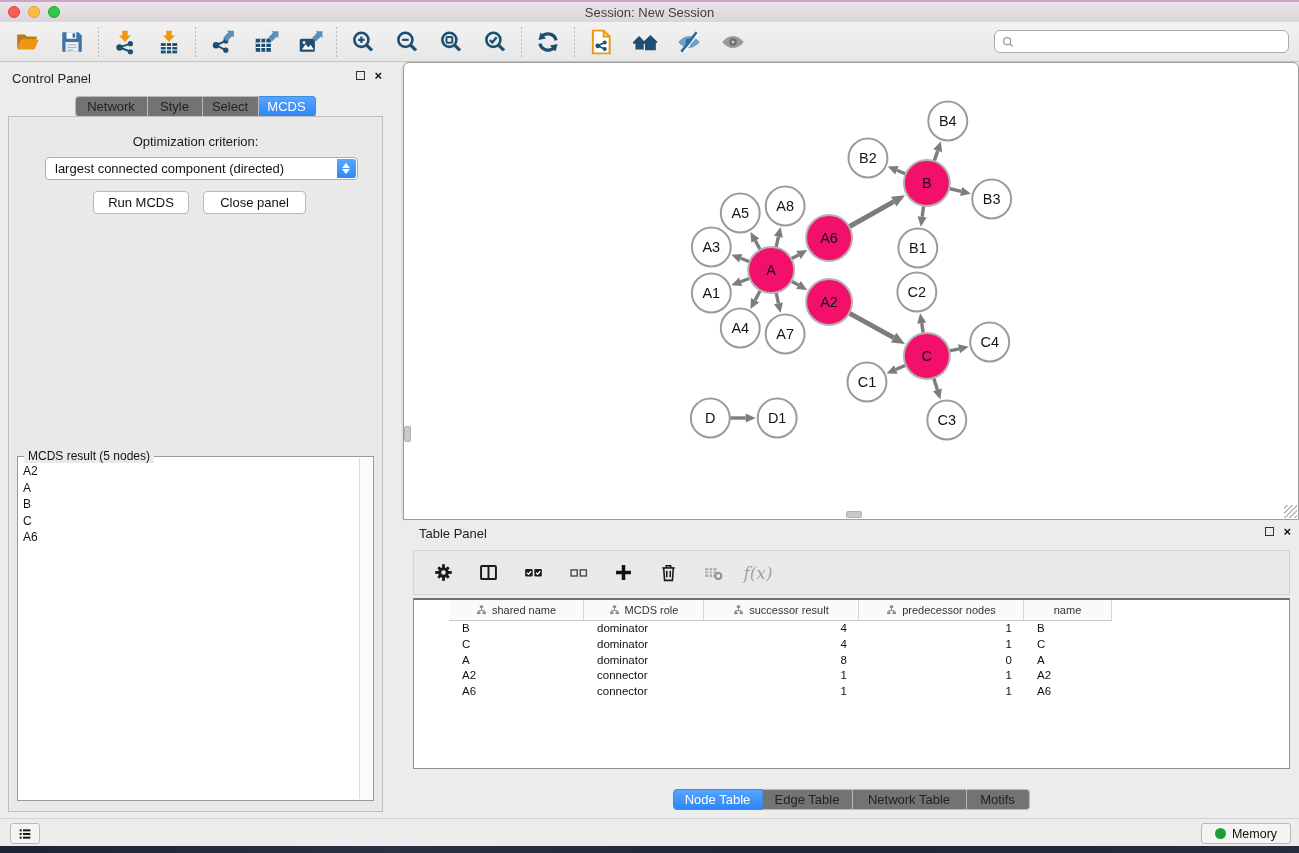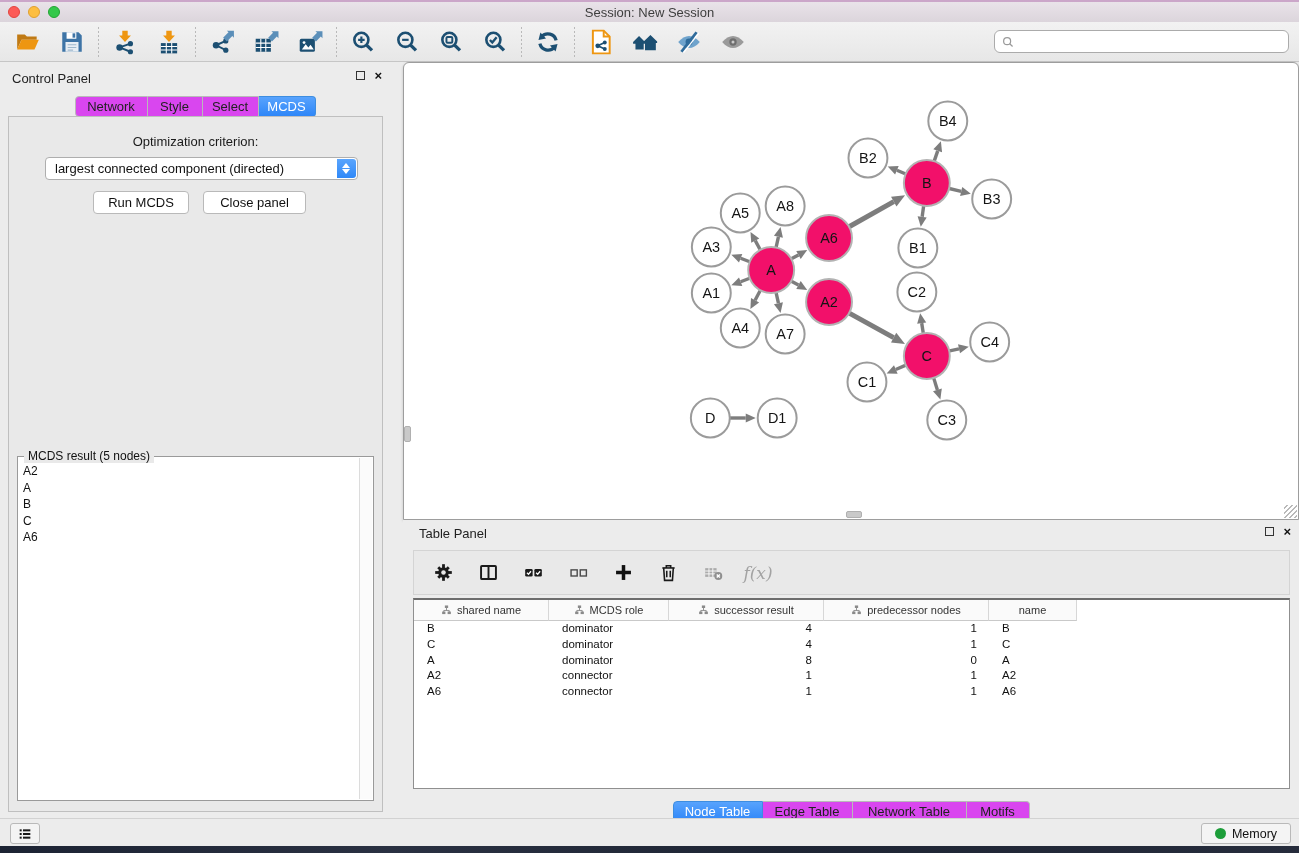--- a/index.html
+++ b/index.html
@@ -30,21 +30,21 @@
   #search-wrap svg { width:14px; height:14px; }
   #search-input { border:none; outline:none; flex:1; height:19px; font-size:12px; background:transparent; }
 
   
   #control-panel { position:absolute; left:0; top:62px; width:390px; height:756px; background:#ececec; }
   .panel-title { position:absolute; left:12px; top:9px; font-size:13px; color:#222; }
   .panel-btns { position:absolute; right:8px; top:8px; display:flex; gap:9px; align-items:center; }
   .float-box { width:9px; height:9px; border:1.5px solid #333; display:inline-block; }
   .close-x { font-size:13px; font-weight:700; color:#111; line-height:11px; }
   #cp-tabs { position:absolute; left:0; top:34px; width:100%; display:flex; justify-content:center; }
-  .seg { border:1px solid #b9b9b9; border-left:none; background:#d946ef; height:21px; line-height:20px;
+  .seg { border:1px solid #b9b9b9; border-left:none; background:#737373; height:21px; line-height:20px;
     text-align:center; font-size:13px; color:#222; }
   .seg:first-child { border-left:1px solid #b9b9b9; border-radius:4px 0 0 4px; }
   .seg:last-child { border-radius:0 4px 4px 0; }
   .seg.active { background:linear-gradient(#58a3fd,#2e86f8); color:#fff; border-color:#3d8de0; }
   #cp-content { position:absolute; left:8px; right:7px; top:54px; bottom:6px; border:1px solid #bfbfbf; background:#e9e9e9; }
   #opt-label { position:absolute; left:0; top:17px; width:100%; text-align:center; font-size:13px; color:#1a1a1a; }
   #criterion-select { position:absolute; left:36px; top:40px; width:313px; height:23px; background:#fff;
     border:1px solid #aeaeae; border-radius:4px; font-size:13px; color:#111; line-height:21px; padding-left:9px; }
   .stepper { position:absolute; right:1px; top:1px; bottom:1px; width:19px;
     background:linear-gradient(#5aa5fd,#2f88f8); border-radius:0 3px 3px 0; }
@@ -75,31 +75,31 @@
   #h-thumb { left:442px; bottom:1px; width:16px; height:7px; }
   #resize-grip { position:absolute; right:1px; bottom:1px; width:13px; height:13px;
     background:repeating-linear-gradient(135deg, transparent 0 2px, #b9b9b9 2px 3.5px); }
 
   
   #table-panel { position:absolute; left:403px; top:520px; width:896px; height:298px; background:#ececec; }
   #tp-toolbar { position:absolute; left:10px; right:9px; top:30px; height:45px; background:#e9e9e9;
     border:1px solid #d4d4d4; display:flex; align-items:center; gap:17px; padding-left:15px; }
   #tp-toolbar .tb-icon svg { width:21px; height:21px; }
   .fx-glyph { font-family:"DejaVu Serif", serif; font-style:italic; font-size:17px; color:#a3a3a3; }
-  #tp-table { position:absolute; left:10px; right:9px; top:78px; height:191px; background:#fff;
-    border:1px solid #8f8f8f; border-top:2px solid #6d6d6d; overflow:hidden; }
+  #tp-table { position:absolute; left:10px; right:9px; top:78px; height:171px; background:#fff;
+    border:1px solid #8f8f8f; border-top:2px solid #6d6d6d; overflow:hidden;padding-left:35px; }
   #tp-head { display:flex; height:21px; }
   .th { height:21px; background:#fafafa; border-right:1px solid #d7d7d7; border-bottom:1px solid #c9c9c9;
     display:flex; align-items:center; justify-content:center; gap:5px; font-size:11px; color:#333; }
   .th svg { width:11px; height:10px; }
   .tr { display:flex; height:15.8px; }
   .td { font-size:11.5px; color:#111; line-height:15.8px; white-space:nowrap; overflow:hidden; }
   .td.l { text-align:left; padding-left:13px; }
   .td.r { text-align:right; padding-right:12px; }
-  #tp-tabs { position:absolute; left:0; top:269px; width:100%; display:flex; justify-content:center;margin-top:12px; }
+  #tp-tabs { position:absolute; left:0; top:269px; width:100%; display:flex; justify-content:center; }
 
   
   #statusbar { position:absolute; left:0; top:818px; width:100%; height:28px; background:#ececec; border-top:1px solid #d2d2d2; }
   #list-btn { position:absolute; left:10px; top:4px; width:30px; height:21px; background:#f4f4f4;
     border:1px solid #b9b9b9; border-radius:3px; display:flex; align-items:center; justify-content:center; }
   #list-btn svg { width:16px; height:16px; }
   #memory-btn { position:absolute; right:8px; top:4px; height:21px; width:90px; background:#f4f4f4;
     border:1px solid #b9b9b9; border-radius:3px; display:flex; align-items:center; justify-content:center; gap:6px;
     font-size:12.5px; color:#111;margin-left:31px; }
   #memory-dot { width:11px; height:11px; border-radius:50%; background:#1d9e3a; }

